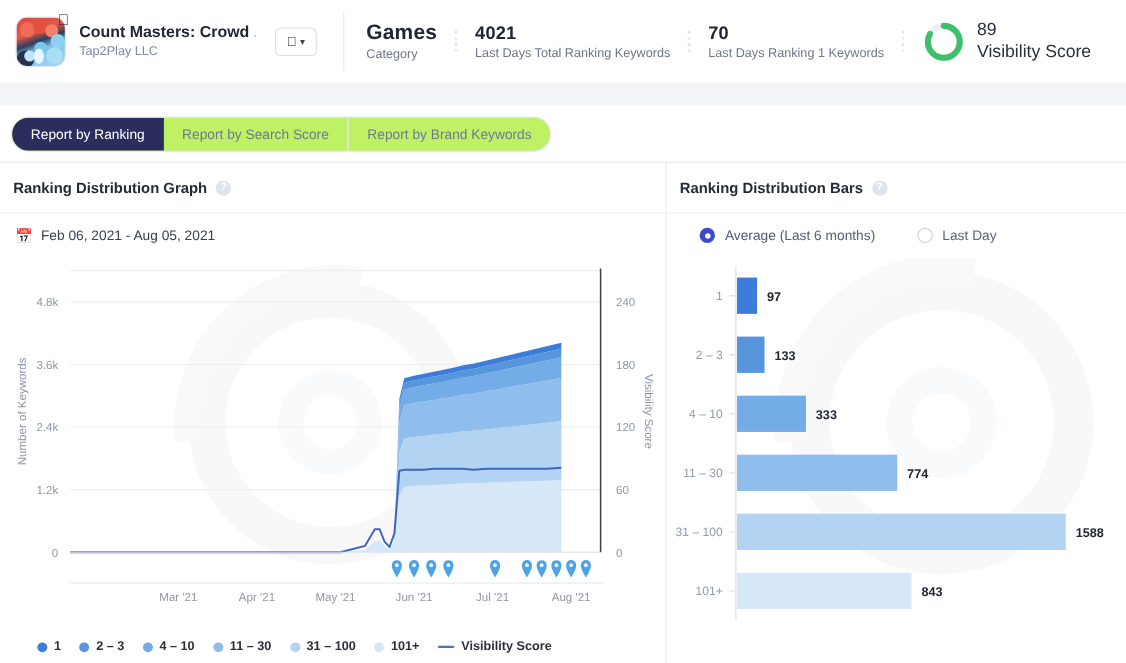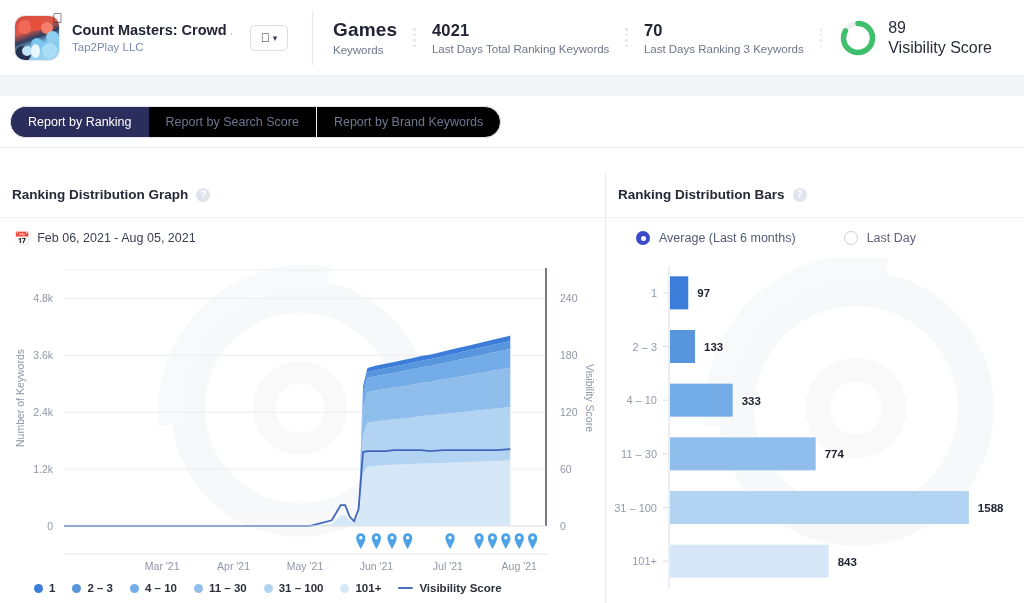--- a/index.html
+++ b/index.html
@@ -72,49 +72,49 @@
   .vis-metric { display:flex; align-items:center; gap:10px; }
   .ring { width:40px; height:40px; flex:0 0 auto; }
   .vis-text { display:flex; flex-direction:column; gap:2px; }
 
   
   .tabstrip-bg { height: 20px; background: #f2f4f7; }
   .tabbar { height: 52px; background:#fff; display:flex; align-items:center; padding-left:10px;
             border-bottom: 1px solid #e9ebf0; }
   .tabs {
     display:flex; border:1px solid #e3e6ec; border-radius: 19px; overflow:hidden;
-    background:#000000; height:32px;
+    background:#bef264; height:32px;
   }
   .tab {
     display:flex; align-items:center; padding: 0 17px;
     font-size: 12.5px; color:#6f7890; cursor:pointer;
     border-right:1px solid #e9ebf0; white-space:nowrap;
   }
   .tab:last-child { border-right:none; }
   .tab.active { background:#2b2d5c; color:#fff; font-weight:500; border-right:none; }
 
   
-  .panels { display:flex; height: calc(603px - 76px - 20px - 52px); align-items: flex-end; }
+  .panels { display:flex; height: calc(603px - 76px - 20px - 52px); }
   .panel-left { width: 606px; border-right:1px solid #e9ebf0; display:flex; flex-direction:column; }
   .panel-right { flex:1; display:flex; flex-direction:column; }
   .panel-head {
     height: 46px; display:flex; align-items:center; gap:8px; padding-left:12px;
     border-bottom:1px solid #edeff3;
   }
   .panel-title { font-size: 13.5px; font-weight:600; color:#262a38; }
   .help-icon {
     width:14px;height:14px;border-radius:50%;background:#dfe3ea;color:#fff;
     font-size:10px;font-weight:700;display:flex;align-items:center;justify-content:center;
     cursor:pointer;
   }
   .panel-sub { height: 40px; display:flex; align-items:center; padding-left:14px; gap:8px; }
   .date-range { display:flex; align-items:center; gap:7px; font-size:12.5px; color:#3a4052; cursor:pointer; }
   .cal-icon { font-size:13px; color:#5a6175; }
 
-  .radio-row { display:flex; align-items:center; gap:48px; padding-left:16px; }
+  .radio-row { display:flex; align-items:center; gap:38px; padding-left:16px; }
   .radio-opt { display:flex; align-items:center; gap:9px; cursor:pointer; font-size:12.5px; }
   .radio { width:14px;height:14px;border-radius:50%;border:1px solid #c9cfdb; background:#fff;
            display:flex;align-items:center;justify-content:center; flex:0 0 auto;}
   .radio.on { border:none; background:#3b4bc8; }
   .radio.on::after { content:""; width:5px;height:5px;border-radius:50%;background:#fff; }
   .radio-opt .lab { color:#5d6579; }
   .radio-opt.sel .lab { color:#525c74; }
 
   .chart-wrap { position:relative; flex:1; overflow:hidden; }
 
@@ -158,21 +158,21 @@
       <span class="apple-g"></span>
       <span class="chev">▾</span>
     </div>
 
     <div class="vdivider"></div>
 
     <div class="metrics">
 
       <div class="metric cat">
         <div class="big">Games</div>
-        <div class="small">Keywords</div>
+        <div class="small">Category</div>
       </div>
 
       <div class="grip">
         <span class="row">
             <i></i>
           </span>
           <span class="row">
             <i></i>
           </span>
         <span class="row">
@@ -198,21 +198,21 @@
         <span class="row">
             <i></i>
           </span>
           <span class="row">
             <i></i>
           </span>
       </div>
 
       <div class="metric">
         <div class="big">70</div>
-        <div class="small">Last Days Ranking 3 Keywords</div>
+        <div class="small">Last Days Ranking 1 Keywords</div>
       </div>
 
       <div class="grip">
         <span class="row">
             <i></i>
           </span>
           <span class="row">
             <i></i>
           </span>
         <span class="row">

